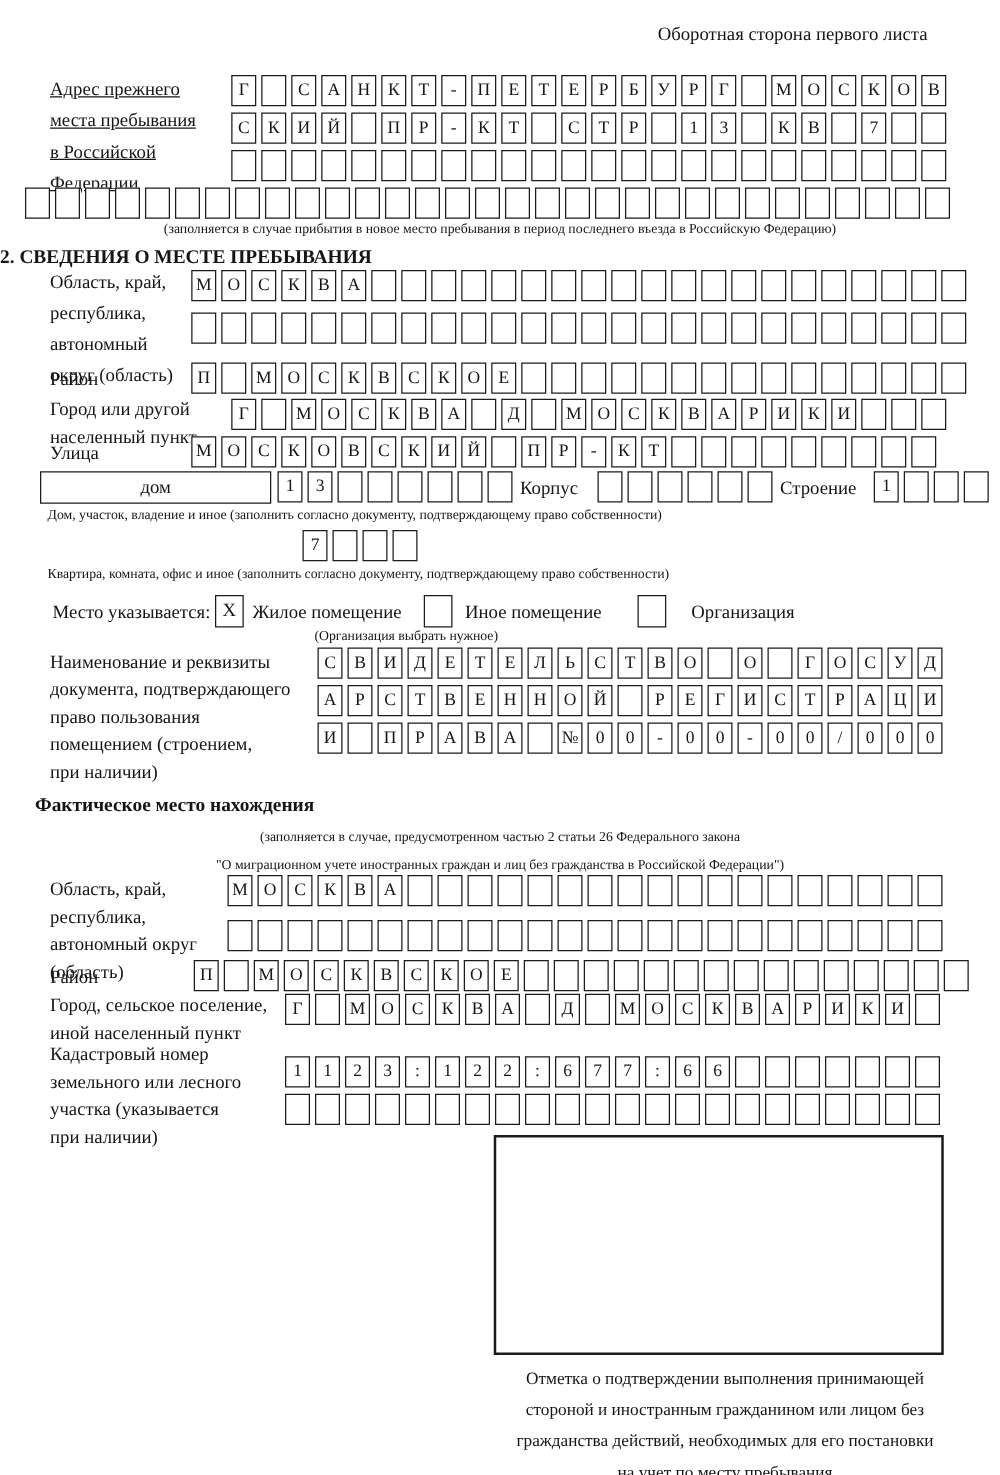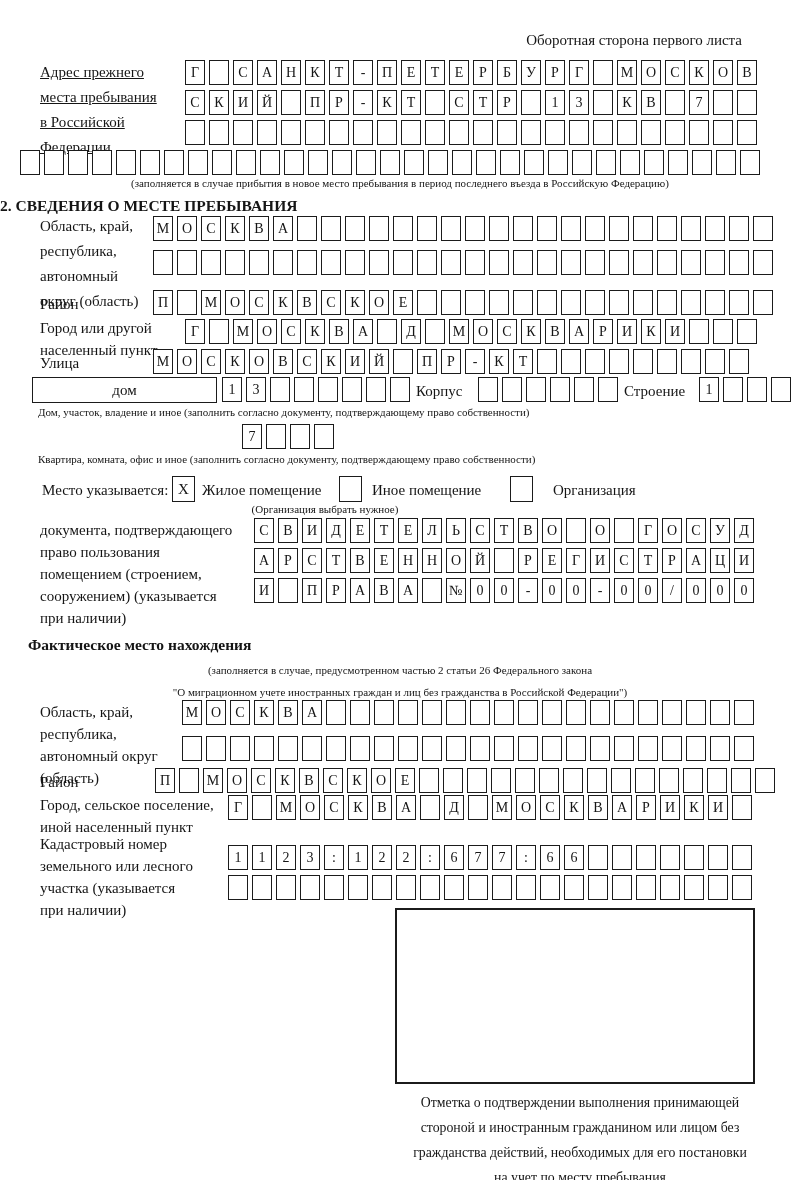--- a/index.html
+++ b/index.html
@@ -30,21 +30,21 @@
   .title{font-weight:bold;font-size:15.5px;text-align:left;width:800px;left:0;}
   .hdr{font-size:15px;}
   .stamp{box-sizing:border-box;border:2px solid #1b1b1b;background:#fff;}
   .bottomcap{font-size:13.8px;line-height:25px;text-align:center;}
 </style>
 </head>
 <body>
 
 <div class="page">
 
-  <div class="abs hdr" style="top:32px;right:58px;text-align:center;">Оборотная сторона первого листа</div>
+  <div class="abs hdr" style="top:20px;right:58px;text-align:center;">Оборотная сторона первого листа</div>
 
   <div class="abs lbl" style="left:40px;top:60px;width:145px;text-decoration:underline;">
       <div>Адрес прежнего</div>
       <div>места пребывания</div>
       <div>в Российской</div>
       <div>Федерации</div>
     </div>
   <div class="abs boxrow" style="left:185px;top:60px;">
       <div class="cell">Г</div>
       <div class="cell"></div>
@@ -353,24 +353,24 @@
   <div class="abs lbl" style="left:42px;top:478px;">Место указывается:</div>
   <div class="abs chk" style="left:172px;top:476px;">X</div>
   <div class="abs lbl" style="left:202px;top:478px;">Жилое помещение</div>
   <div class="abs chk" style="left:339px;top:476px;"></div>
   <div class="abs lbl" style="left:372px;top:478px;">Иное помещение</div>
   <div class="abs chk" style="left:510px;top:476px;"></div>
   <div class="abs lbl" style="left:553px;top:478px;">Организация</div>
   <div class="abs cap" style="left:170px;top:503px;width:310px;text-align:center;">(Организация выбрать нужное)</div>
 
   <div class="abs lbl-tight" style="left:40px;top:519px;width:215px;">
+      <div>Наименование и реквизиты</div>
       <div>документа, подтверждающего</div>
       <div>право пользования</div>
       <div>помещением (строением,</div>
-      <div>сооружением) (указывается</div>
       <div>при наличии)</div>
     </div>
   <div class="abs boxrow" style="left:254px;top:518px;">
       <div class="cell">С</div>
       <div class="cell">В</div>
       <div class="cell">И</div>
       <div class="cell">Д</div>
       <div class="cell">Е</div>
       <div class="cell">Т</div>
       <div class="cell">Е</div>

